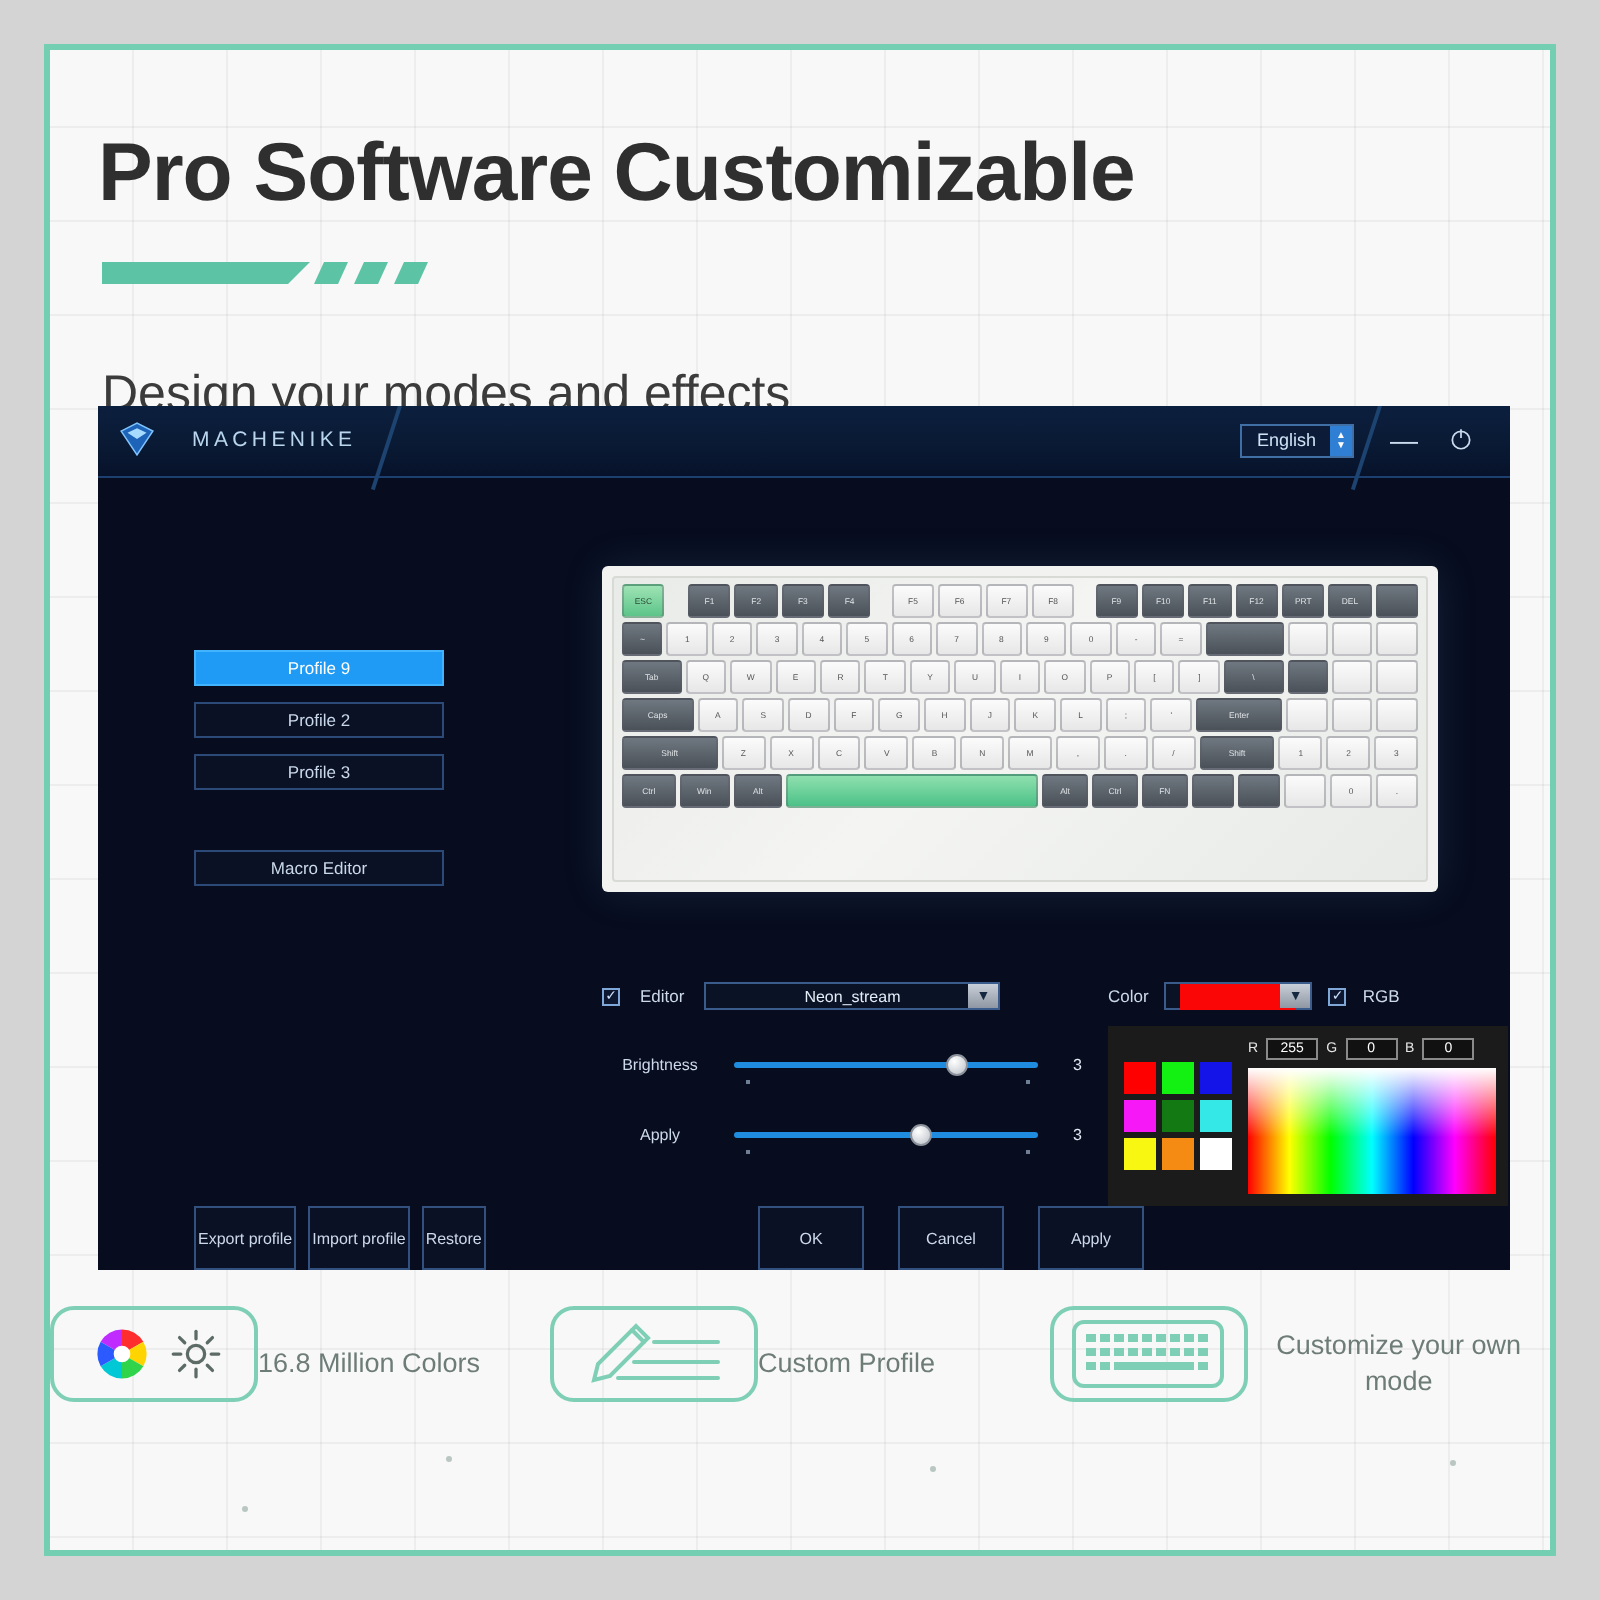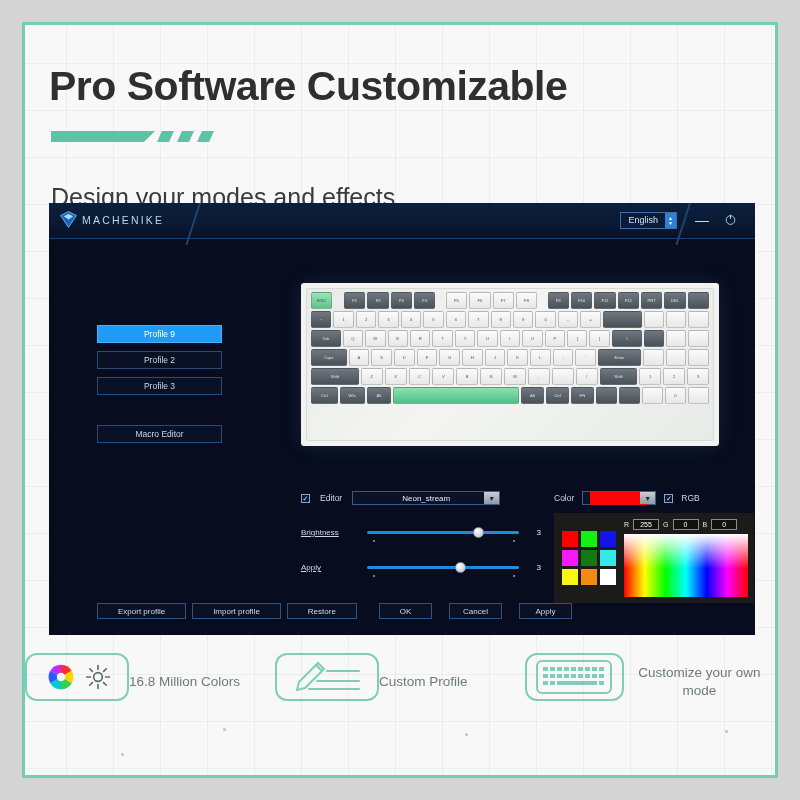--- a/index.html
+++ b/index.html
@@ -66,21 +66,21 @@
   .titlebar {
     position: absolute; left: 0; top: 0; width: 100%; height: 36px;
     background: linear-gradient(180deg, #0b1f3e 0%, #0a1a34 55%, #07122a 100%);
     border-bottom: 1px solid #1b3f6e;
   }
   .tb-diag {
     position: absolute; left: 150px; top: 0; width: 2px; height: 44px;
     background: #1d4370; transform: rotate(18deg); transform-origin: top;
   }
   .tb-diag2 { left: 640px; }
-  .logo { position: absolute; left: 10px; top: 7px; display: flex; align-items: center; gap: 4px; }
+  .logo { position: absolute; left: 10px; top: 7px; display: flex; align-items: center; gap: 18px; }
   .logo-mark { width: 19px; height: 19px; }
   .logo-text {
     font-size: 10.5px; letter-spacing: 2.2px; color: #b9d6ee;
     font-family: "Liberation Sans", sans-serif;
   }
   .tagline {
     position: absolute; left: 170px; top: 9px;
     font-size: 13px; font-weight: bold; letter-spacing: 11px;
     color: #2b8fe0;
     font-family: "Liberation Mono", monospace;
@@ -143,21 +143,21 @@
   .lbl { font-size: 8.5px; color: #ccd9ea; }
   .combo { width: 148px; height: 14px; border: 1px solid #3a5c8c; background: #0a1226;
            display: flex; align-items: center; justify-content: center; position: relative; }
   .combo span { font-size: 8px; color: #e3ecf7; }
   .combo .arw { position: absolute; right: 0; top: 0; bottom: 0; width: 15px;
                 background: linear-gradient(180deg,#c9cfd8,#8e97a3); color: #16283f;
                 font-size: 7px; display: flex; align-items: center; justify-content: center; }
 
   .sliders { position: absolute; left: 252px; top: 325px; width: 240px; }
   .srow { display: flex; align-items: center; margin-bottom: 26px; }
-  .sname { width: 58px; text-align: left; font-size: 8px; color: #ccd9ea; margin-right: 8px; text-decoration: underline; }
+  .sname { width: 58px; text-align: center; font-size: 8px; color: #ccd9ea; margin-right: 8px; }
   .strack { position: relative; flex: 1; height: 3px; background: #1f8ce0; border-radius: 2px; }
   .sthumb { position: absolute; top: -4.5px; width: 11px; height: 11px; border-radius: 50%;
             background: radial-gradient(circle at 35% 30%, #ffffff, #b9bfc7); border: 1px solid #8b929b; }
   .stick { position: absolute; top: 9px; width: 2px; height: 2px; background: #6f7f95; }
   .sval { width: 22px; text-align: right; font-size: 8px; color: #e2eaf4; }
 
   
   .color-row { position: absolute; left: 505px; top: 288px; display: flex; align-items: center; gap: 8px; }
   .cswatch { width: 58px; height: 13px; background: #fb0606; }
   .cbox {
@@ -173,21 +173,21 @@
   .rgbrow .t { font-size: 7px; color: #e6e6e6; }
   .rgbbox { width: 26px; height: 11px; background: #111; border: 1px solid #8a8a8a;
             color: #fff; font-size: 7px; display: flex; align-items: center; justify-content: center; }
   .gradient { flex: 1; position: relative; overflow: hidden; }
   .gradient .g1 { position: absolute; inset: 0;
      background: linear-gradient(90deg,#ff0000,#ffff00,#00ff00,#00ffff,#0000ff,#ff00ff,#ff0000); }
   .gradient .g2 { position: absolute; inset: 0; background: linear-gradient(180deg,#ffffff 0%, rgba(255,255,255,0) 55%); }
 
   
   .fbtn {
-    height: 16px; padding: 0 20px; border: 1px solid #33517e; background: #0a1124;
+    height: 32px; padding: 0 1px; border: 1px solid #33517e; background: #0a1124;
     color: #ccd9ea; font-size: 8px; display: inline-flex; align-items: center; justify-content: center;
   }
   .fleft { position: absolute; left: 48px; top: 400px; display: flex; gap: 6px; }
   .fright { position: absolute; left: 330px; top: 400px; display: flex; gap: 17px; }
   .fright .fbtn { width: 53px; }
 
   
   .brk { position: absolute; border-color: #7fd6bc; border-style: solid; border-width: 0; }
   .brk.tr { right: -3px; top: -3px; width: 42px; height: 26px; border-top-width: 3px; border-right-width: 3px; }
   .brk.bl { left: -3px; bottom: -3px; width: 42px; height: 26px; border-bottom-width: 3px; border-left-width: 3px; }

